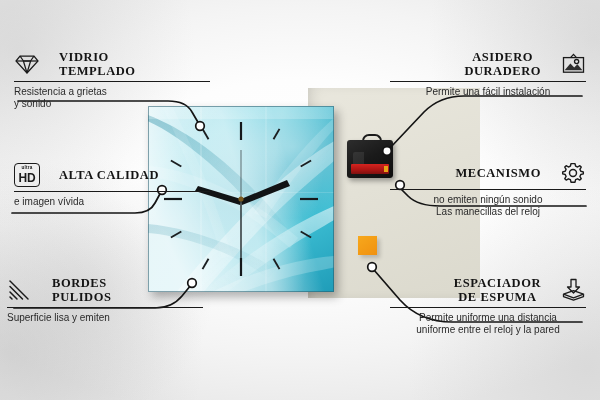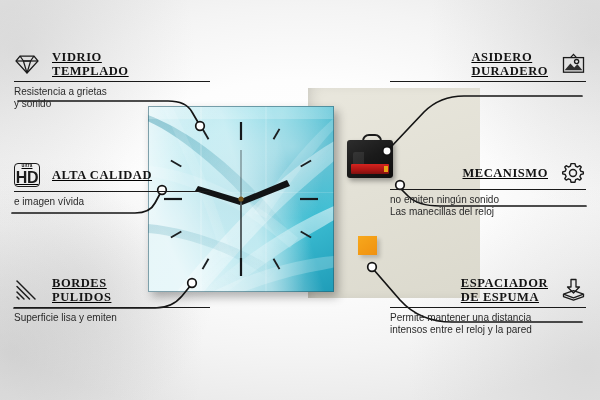--- a/index.html
+++ b/index.html
@@ -173,27 +173,26 @@
     background: linear-gradient(145deg, #f7a81c 0%, #f09110 100%);
     box-shadow: 3px 3px 4px rgba(0,0,0,.18);
   }
 
   
   .feat {
     position: absolute;
     width: 196px;
   }
   .feat.left  { text-align: left; }
-  .feat.right { text-align: left; }
+  .feat.right { text-align: center; }
 
   .feat-head {
     display: flex;
     align-items: center;
-    gap: 12px;
-    text-decoration: underline;
+    gap: 19px;
   }
   .feat.right .feat-head { flex-direction: row-reverse; }
 
   .feat-icon {
     flex: 0 0 auto;
     width: 26px;
     height: 26px;
     display: flex;
     align-items: center;
     justify-content: center;
@@ -235,21 +234,21 @@
   .hd-ultra {
     font-family: "Liberation Sans", sans-serif;
     font-size: 4.6px;
     font-weight: bold;
     letter-spacing: .2px;
     color: #1b1b1b;
     margin-bottom: .5px;
   }
   .hd-hd {
     font-family: "Liberation Sans", sans-serif;
-    font-size: 16px;
+    font-size: 12px;
     font-weight: bold;
     letter-spacing: -.2px;
     color: #1b1b1b;
   }
 </style>
 </head>
 <body>
 
 <div id="stage">
 
@@ -386,21 +385,21 @@
         </span>
       </span>
       <span>
         <div class="feat-title">ALTA CALIDAD</div>
       </span>
     </div>
     <div class="feat-rule"></div>
     <div class="feat-desc">e imagen vívida</div>
   </div>
 
-  <div class="feat left" style="left:14px; top:276px;">
+  <div class="feat left" style="left:7px; top:276px;">
     <div class="feat-head">
       <span class="feat-icon">
         <svg width="24" height="22" viewBox="0 0 24 22" fill="none" stroke="#1b1b1b" stroke-width="1.5" stroke-linecap="round">
           <path d="M2 2 L20 20"></path>
           <path d="M2 7.5 L14.5 20"></path>
           <path d="M2 13 L9 20"></path>
           <path d="M2 18 L4 20"></path>
         </svg>
       </span>
       <span>
@@ -422,20 +421,21 @@
           <path d="M3.6 17.2 L9.4 10.4 L13.2 14.6 L16.4 11.2 L21.4 17.2 Z" fill="#1b1b1b" stroke="none" opacity=".9"></path>
           <circle cx="15.6" cy="8.6" r="2.1"></circle>
         </svg>
       </span>
       <span>
         <div class="feat-title">ASIDERO</div>
         <div class="feat-title">DURADERO</div>
       </span>
     </div>
     <div class="feat-rule"></div>
+    <div class="feat-desc">Permite una fácil instalación</div>
   </div>
 
   <div class="feat right" style="left:390px; top:160px;">
     <div class="feat-head">
       <span class="feat-icon">
         <svg width="24" height="24" viewBox="0 0 24 24" fill="none" stroke="#1b1b1b" stroke-width="1.45" stroke-linejoin="round">
           <path d="M12 2.6 L14 2.6 L14.6 5.1 L16.6 6.0 L18.8 4.7 L20.2 6.1 L18.9 8.3 L19.8 10.3 L22.3 10.9 L22.3 12.9 L19.8 13.5 L18.9 15.5 L20.2 17.7 L18.8 19.1 L16.6 17.8 L14.6 18.7 L14 21.2 L12 21.2 L10 21.2 L9.4 18.7 L7.4 17.8 L5.2 19.1 L3.8 17.7 L5.1 15.5 L4.2 13.5 L1.7 12.9 L1.7 10.9 L4.2 10.3 L5.1 8.3 L3.8 6.1 L5.2 4.7 L7.4 6.0 L9.4 5.1 L10 2.6 Z"></path>
           <circle cx="12" cy="11.9" r="3.5"></circle>
         </svg>
       </span>
@@ -456,17 +456,17 @@
           <path d="M12.5 12.6 L22.5 16.2 L12.5 19.8 L2.5 16.2 Z"></path>
           <path d="M2.5 16.2 L2.5 18.6 L12.5 22.2 L22.5 18.6 L22.5 16.2"></path>
         </svg>
       </span>
       <span>
         <div class="feat-title">ESPACIADOR</div>
         <div class="feat-title">DE ESPUMA</div>
       </span>
     </div>
     <div class="feat-rule"></div>
-    <div class="feat-desc">Permite mantener una distancia</div>
-    <div class="feat-desc">intensos entre el reloj y la pared</div>
+    <div class="feat-desc">Permite uniforme una distancia</div>
+    <div class="feat-desc">uniforme entre el reloj y la pared</div>
   </div>
 
 </div>
 
 </body></html>

